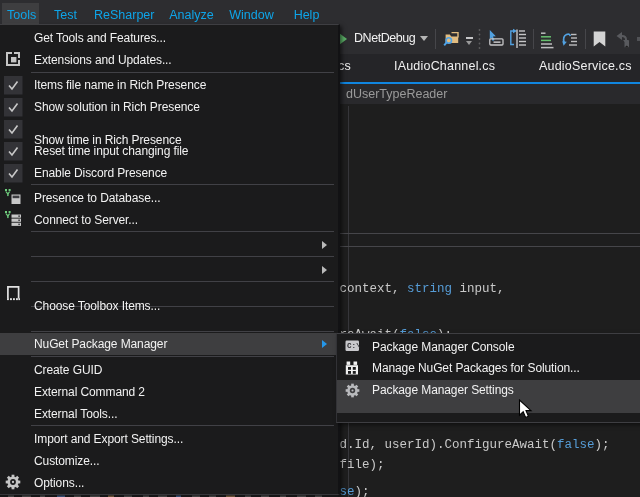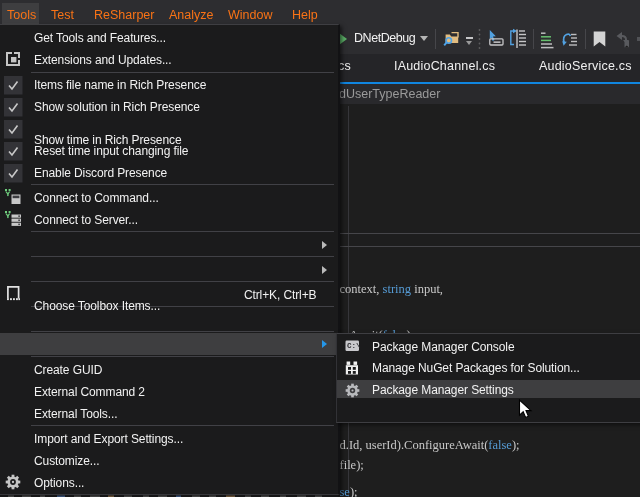--- a/index.html
+++ b/index.html
@@ -1,26 +1,26 @@
 <!DOCTYPE html>
 <html><head><meta charset="utf-8">
 <style>
 html,body{margin:0;padding:0}
 body{width:640px;height:497px;position:relative;overflow:hidden;background:#1e1e1e;font-family:"Liberation Sans",sans-serif}
 .a{position:absolute}
 #bar{left:0;top:0;width:640px;height:24px;background:#2d2d30}
-.mi{top:0;height:24px;line-height:31px;font-size:12.5px;color:#f97316;}
+.mi{top:0;height:24px;line-height:31px;font-size:12.5px;color:#0ea5e9;text-align:center}
 #toolsbox{left:2px;top:3px;width:37px;height:21px;background:#3e3e40}
 #tbar{left:338px;top:24px;width:302px;height:30px;background:#2d2d30}
 .tsep{top:29px;width:1px;height:20px;background:#46464a}
 #tabs{left:338px;top:54px;width:302px;height:27.5px;background:#252528}
 .tab{top:54px;height:28px;line-height:25px;font-size:12.5px;letter-spacing:.2px;color:#f0f0f0}
 #blueline{left:338px;top:81.5px;width:302px;height:2.5px;background:#1086e0}
 #crumb{left:338px;top:84px;width:302px;height:20px;background:#29292c;color:#9a9a9a;font-size:12.5px;line-height:21px}
-.code{font-family:Liberation Serif, serif;font-size:12.5px;line-height:16px;color:#c9c9c9;white-space:pre}
+.code{font-family:Liberation Mono, monospace;font-size:12.5px;line-height:16px;color:#c9c9c9;white-space:pre}
 .kw{color:#569cd6}
 #vguide{left:348px;top:106px;width:1px;height:391px;background:#36363a}
 .hline{left:338px;width:302px;height:1px;background:#46464a}
 #menu{left:0;top:23.5px;width:340px;height:471px;background:#1b1b1c;border-top:1px solid #3e3e42;border-right:2.5px solid #121214;border-bottom:1px solid #36363a;box-shadow:2px 2px 4px rgba(0,0,0,.55);box-sizing:border-box}
 .row{left:0;width:337.5px;height:22px;line-height:22px;font-size:12px;letter-spacing:-0.1px;color:#f2f2f2}
 .row .lab{position:absolute;left:34px;top:0;white-space:nowrap}
 .row .sc{position:absolute;right:21px;top:0}
 .hl{background:#3e3e40}
 .msep{left:31px;width:303px;height:1px;background:#414146}
 .arr{width:0;height:0;border-top:4px solid transparent;border-bottom:4px solid transparent;border-left:5px solid #b9b9b9;left:322px;top:7px}
@@ -107,21 +107,21 @@
 </svg>
 <svg class="a" style="left:636px;top:30px" width="4" height="19" viewBox="0 0 4 19">
   <rect x="1" y="7" width="3" height="4" fill="#515256"></rect>
 </svg>
 
 <div class="a" id="tabs"></div>
 <div class="a tab" style="left:338px">cs</div>
 <div class="a tab" style="left:394px">IAudioChannel.cs</div>
 <div class="a tab" style="left:539px">AudioService.cs</div>
 <div class="a" id="blueline"></div>
-<div class="a" id="crumb"><span style="margin-left:1px">dUserTypeReader</span></div>
+<div class="a" id="crumb"><span style="margin-left:8px">dUserTypeReader</span></div>
 
 <div class="a" id="vguide"></div>
 <div class="a hline" style="top:233px"></div>
 <div class="a hline" style="top:245.5px"></div>
 
 <div class="a code" style="left:339.5px;top:281px">context, <span class="kw">string</span> input,</div>
 <div class="a code" style="left:339.5px;top:327px">reAwait(<span class="kw">false</span>);</div>
 <div class="a code" style="left:339.5px;top:437px">d.Id, userId).ConfigureAwait(<span class="kw">false</span>);</div>
 <div class="a code" style="left:339.5px;top:457px">file);</div>
 <div class="a code" style="left:339.5px;top:484px"><span class="kw">se</span>);</div>
@@ -145,43 +145,43 @@
     <span class="lab">Show time in Rich Presence</span>
   </div>
 <div class="a row" style="top:139.5px">
     <span class="lab">Reset time input changing file</span>
   </div>
 <div class="a row" style="top:161.5px">
     <span class="lab">Enable Discord Presence</span>
   </div>
 <div class="a msep" style="top:184px"></div>
 <div class="a row" style="top:186.5px">
-    <span class="lab">Connect to Command...</span>
+    <span class="lab">Presence to Database...</span>
   </div>
 <div class="a row" style="top:208.5px">
     <span class="lab">Connect to Server...</span>
   </div>
 <div class="a msep" style="top:231px"></div>
 <div class="a row" style="top:233.5px">
     <span class="a arr"></span>
   </div>
 <div class="a msep" style="top:256px"></div>
 <div class="a row" style="top:258.5px">
     <span class="a arr"></span>
   </div>
 <div class="a msep" style="top:281px"></div>
 <div class="a row" style="top:283.5px">
-    <span class="sc">Ctrl+K, Ctrl+B</span>
   </div>
 <div class="a msep" style="top:306px"></div>
 <div class="a row" style="top:295px">
     <span class="lab">Choose Toolbox Items...</span>
   </div>
 <div class="a msep" style="top:331px"></div>
 <div class="a row hl" style="top:333px">
+    <span class="lab">NuGet Package Manager</span>
     <span class="a arr arrblue"></span>
   </div>
 <div class="a msep" style="top:356px"></div>
 <div class="a row" style="top:358.5px">
     <span class="lab">Create GUID</span>
   </div>
 <div class="a row" style="top:380.5px">
     <span class="lab">External Command 2</span>
   </div>
 <div class="a row" style="top:402.5px">
@@ -280,21 +280,21 @@
   <circle cx="8" cy="8" r="1.15" fill="#c5c5c5"></circle>
 </svg>
 
 <div class="a" id="sub"></div>
 <div class="a srow" style="left:337px;top:336.5px">
     <span class="lab" style="left:35px">Package Manager Console</span>
   </div>
 <div class="a srow" style="left:337px;top:358px">
     <span class="lab" style="left:35px">Manage NuGet Packages for Solution...</span>
   </div>
-<div class="a srow" style="left:337px;top:379.5px;height:18px;background:#3e3e40;width:303px">
+<div class="a srow" style="left:337px;top:379.5px;height:33px;background:#3e3e40;width:303px">
     <span class="lab" style="left:35px">Package Manager Settings</span>
   </div>
 
 <svg class="a" style="left:344.5px;top:339.5px" width="15" height="12" viewBox="0 0 15 12">
   <rect x="0.5" y="0.5" width="13.5" height="10.5" rx="1.2" fill="#c8c8cc"></rect>
   <text x="2" y="8.2" font-family="Liberation Mono,monospace" font-size="7.6" font-weight="bold" fill="#2b2b2f">C:\</text>
 </svg>
 <svg class="a" style="left:345px;top:361px" width="14" height="14" viewBox="0 0 14 14">
   <g fill="#f0f0f0">
       <rect x="1.6" y="0.5" width="3.6" height="3.4"></rect>

